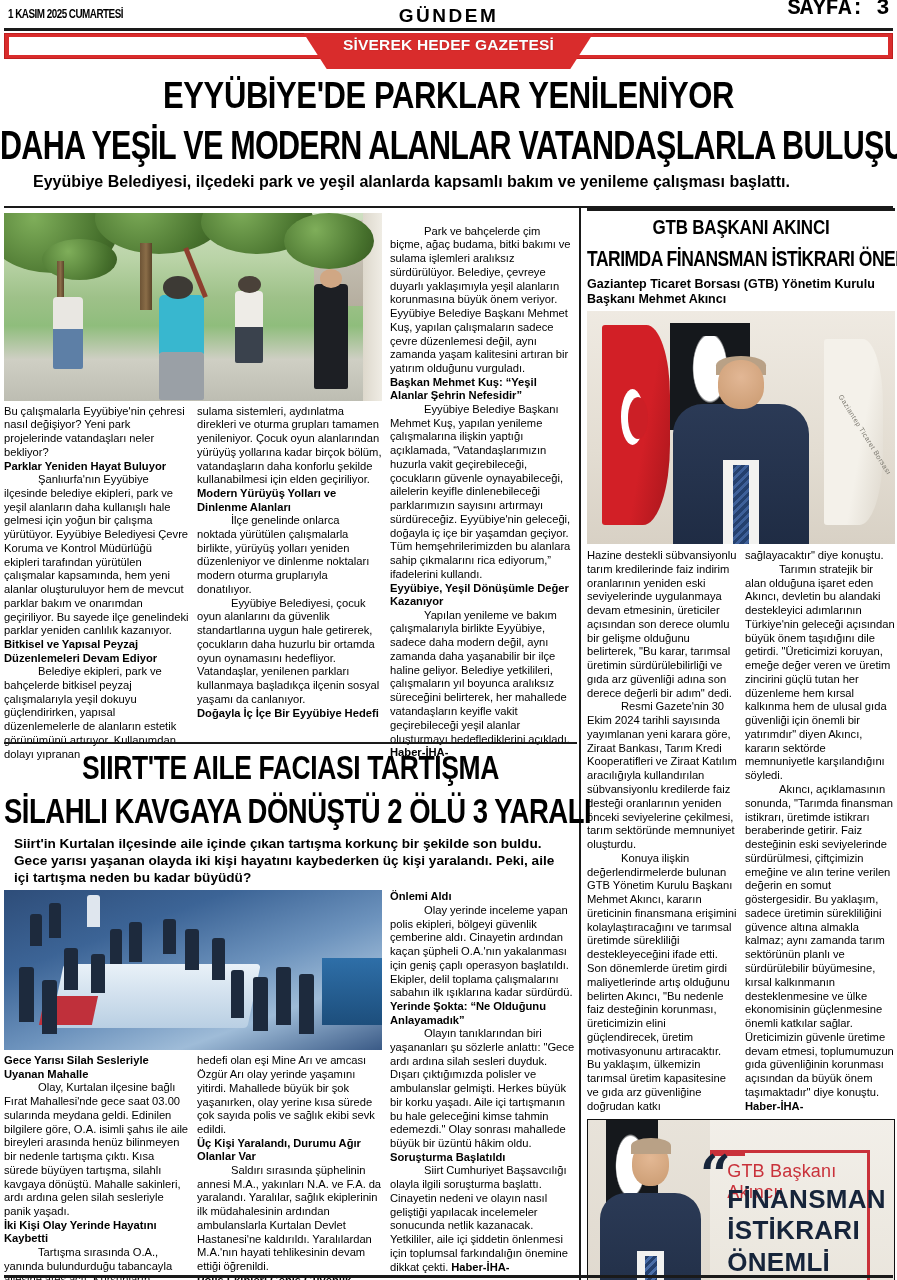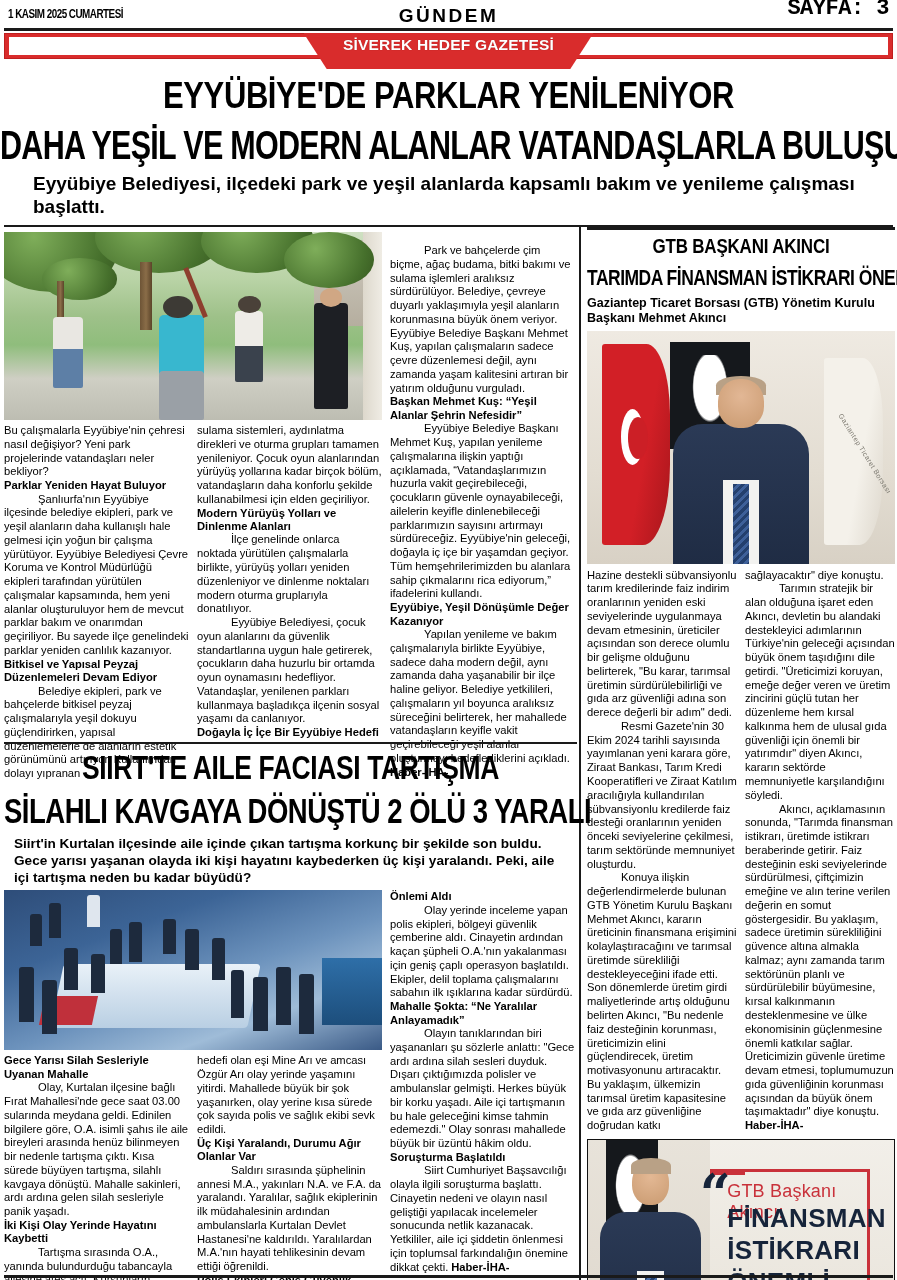--- a/index.html
+++ b/index.html
@@ -63,21 +63,21 @@
     transform: scaleY(1.22); transform-origin: center top;
     white-space: nowrap;
   }
   .head2 {
     text-align: center; font-weight: bold; font-size: 30.5px;
     letter-spacing: -0.7px; margin-top: 17px; line-height: 1;
     transform: scaleY(1.35) scaleX(1.0); transform-origin: center top;
     white-space: nowrap;
   }
   .deck {
-    font-size: 19px; font-weight: 600; margin: 17px 12px 6px 12px;
+    font-size: 16px; font-weight: 600; margin: 17px 12px 14px 12px;
     line-height: 1.25;
     padding-left: 21px;
   }
   .rule-head { height: 2px; background: #1a1a1a; margin: 4px 4px 0 4px; }
 
   
   .main-area { display: flex; padding: 0 4px; gap: 0; }
   .left-block { width: 573px; }
   .right-block {
     width: 316px; margin-left: 4px;
@@ -415,21 +415,21 @@
             <p class="sub">Üç Kişi Yaralandı, Durumu Ağır Olanlar Var</p>
             <p class="indent">Saldırı sırasında şüphelinin annesi M.A., yakınları N.A. ve F.A. da yaralandı. Yaralılar, sağlık ekiplerinin ilk müdahalesinin ardından ambulanslarla Kurtalan Devlet Hastanesi'ne kaldırıldı. Yaralılardan M.A.'nın hayati tehlikesinin devam ettiği öğrenildi.</p>
             <p class="sub">Polis Ekipleri Geniş Güvenlik</p>
           </div>
         </div>
       </div>
 
       <div class="col body-text" style="width:185px;">
         <p class="sub">Önlemi Aldı</p>
         <p class="indent">Olay yerinde inceleme yapan polis ekipleri, bölgeyi güvenlik çemberine aldı. Cinayetin ardından kaçan şüpheli O.A.'nın yakalanması için geniş çaplı operasyon başlatıldı. Ekipler, delil toplama çalışmalarını sabahın ilk ışıklarına kadar sürdürdü.</p>
-        <p class="sub">Mahalle Şokta: “Ne Yaralılar Anlayamadık”</p>
+        <p class="sub">Yerinde Şokta: “Ne Olduğunu Anlayamadık”</p>
         <p class="indent">Olayın tanıklarından biri yaşananları şu sözlerle anlattı: "Gece ardı ardına silah sesleri duyduk. Dışarı çıktığımızda polisler ve ambulanslar gelmişti. Herkes büyük bir korku yaşadı. Aile içi tartışmanın bu hale geleceğini kimse tahmin edemezdi." Olay sonrası mahallede büyük bir üzüntü hâkim oldu.</p>
         <p class="sub">Soruşturma Başlatıldı</p>
         <p class="indent"><span>Siirt Cumhuriyet Başsavcılığı olayla ilgili soruşturma başlattı. Cinayetin nedeni ve olayın nasıl geliştiği yapılacak incelemeler sonucunda netlik kazanacak. Yetkililer, aile içi şiddetin önlenmesi için toplumsal farkındalığın önemine dikkat çekti. </span><span class="tag">Haber-İHA-</span></p>
       </div>
     </div>
   </div>
 
   <div style="position:absolute;left:4px;right:4px;bottom:2px;height:3px;background:#1a1a1a;"></div>
 </div>
 

